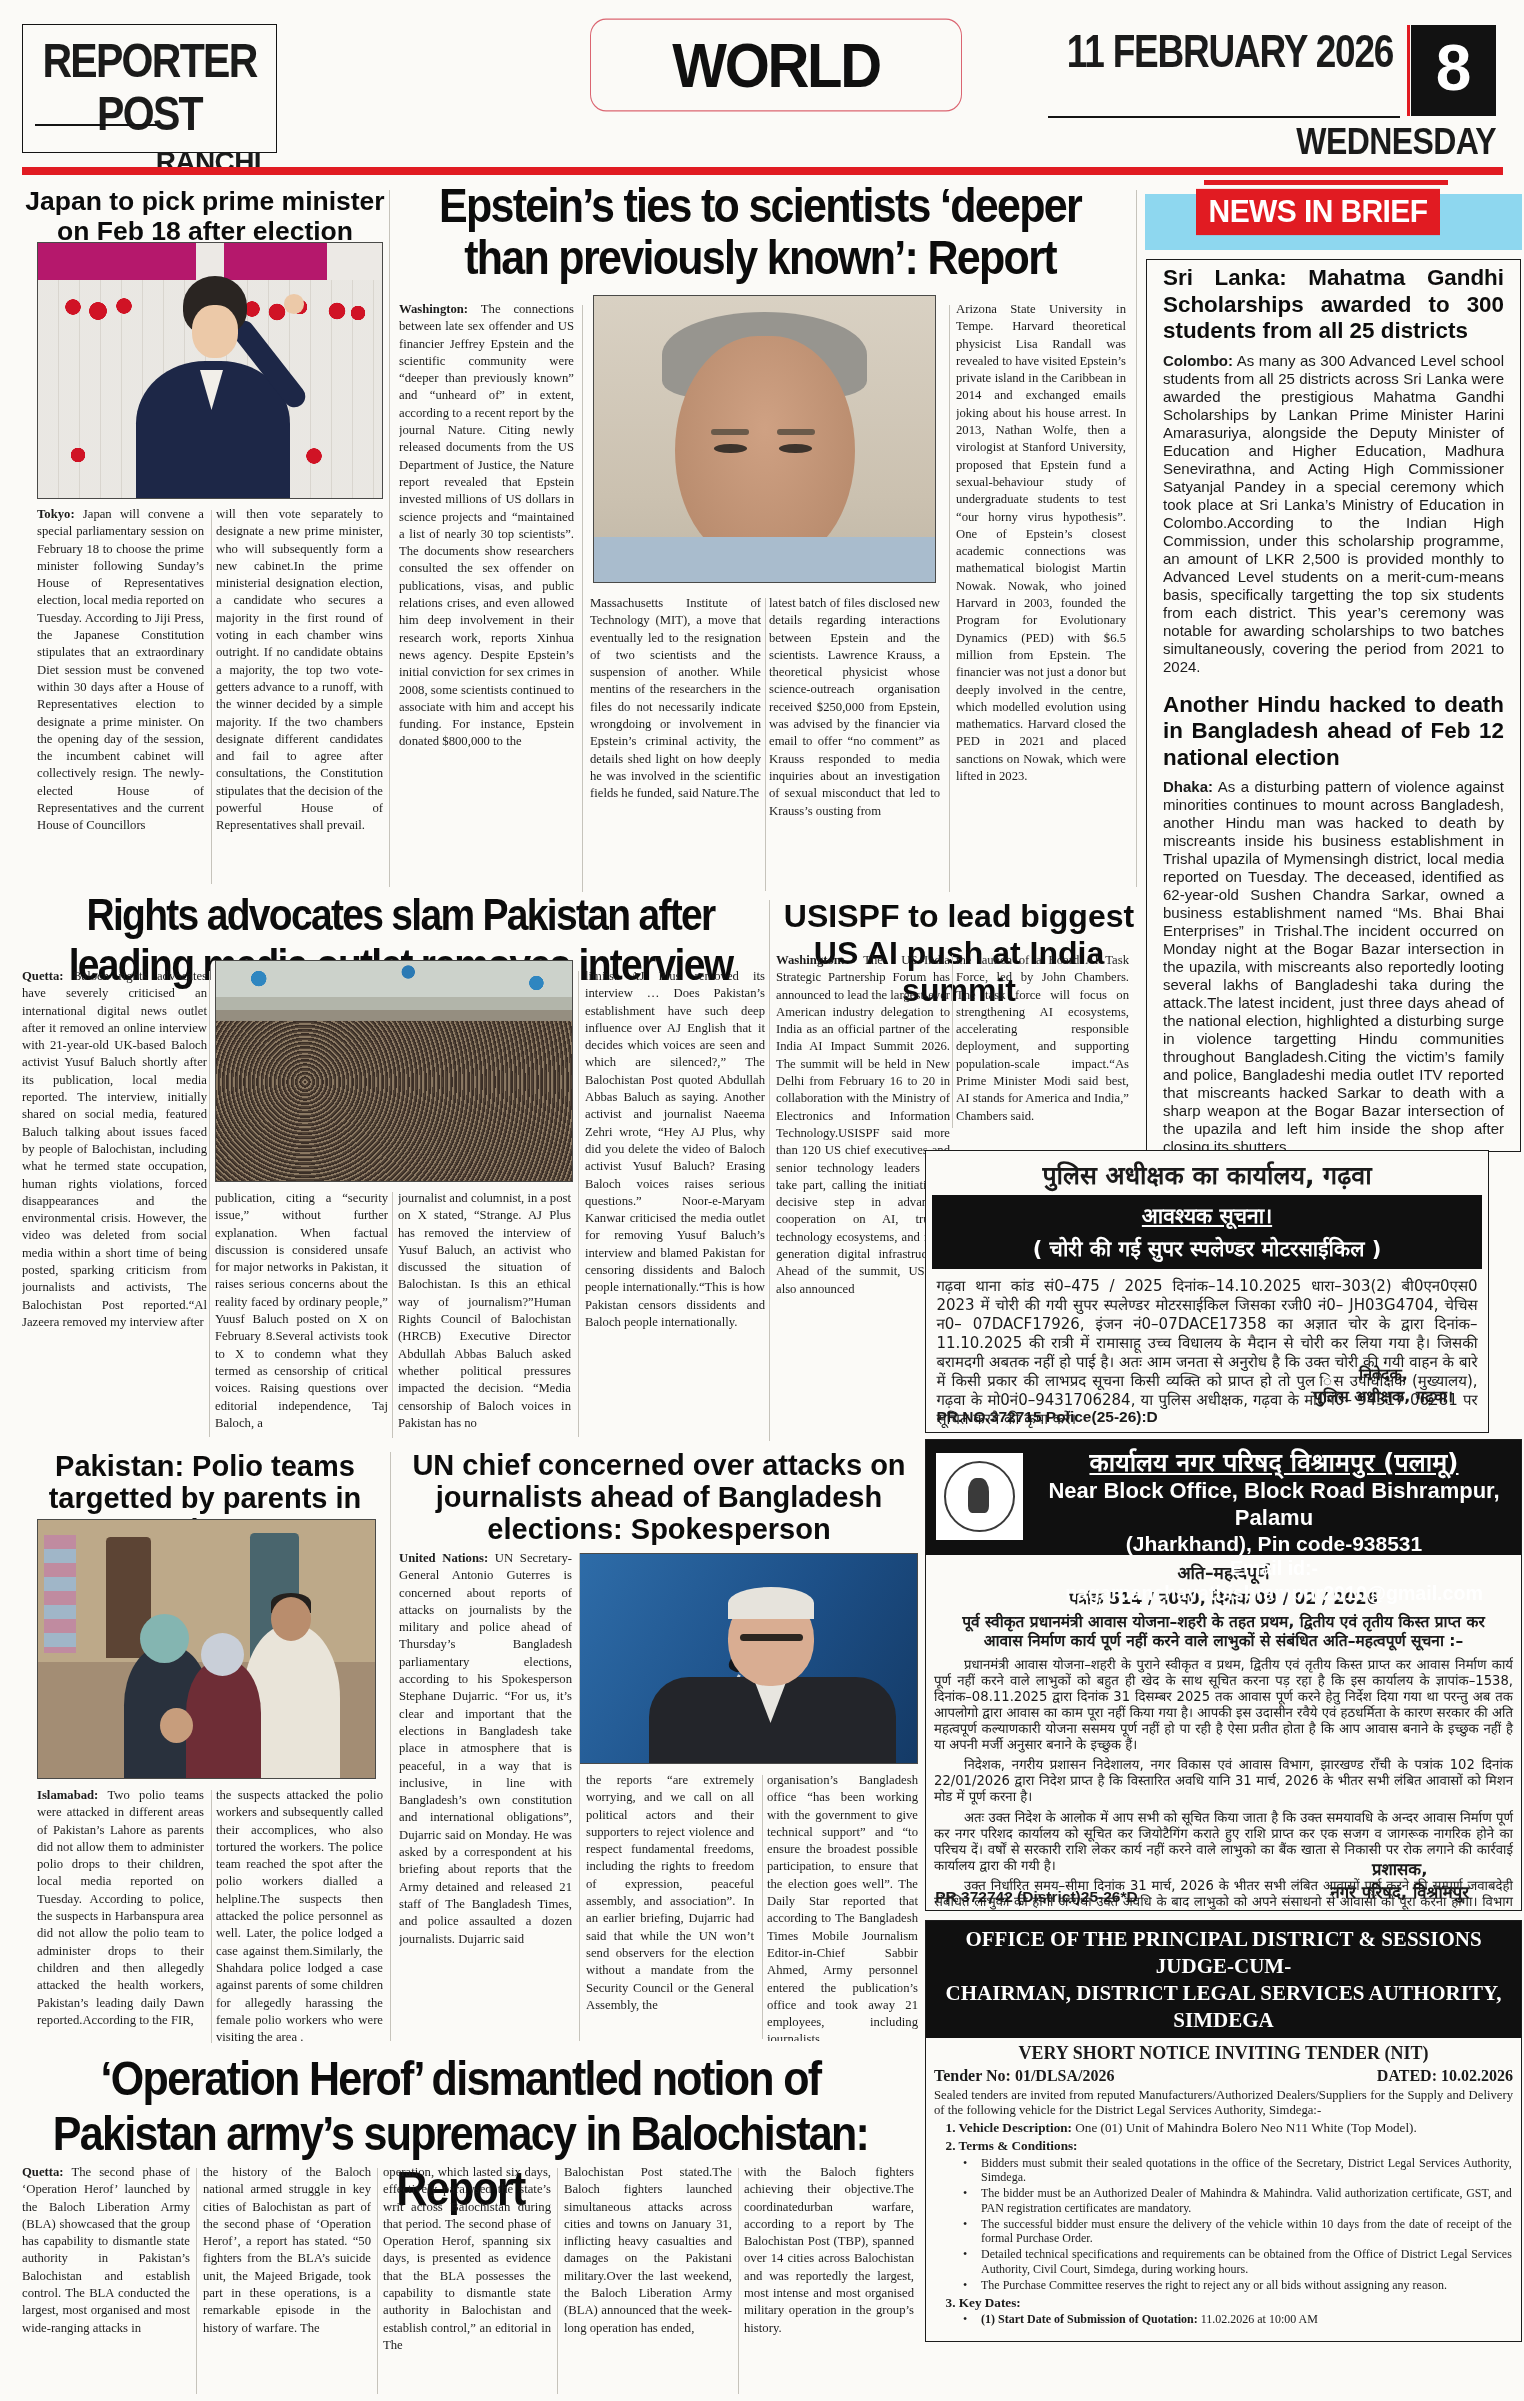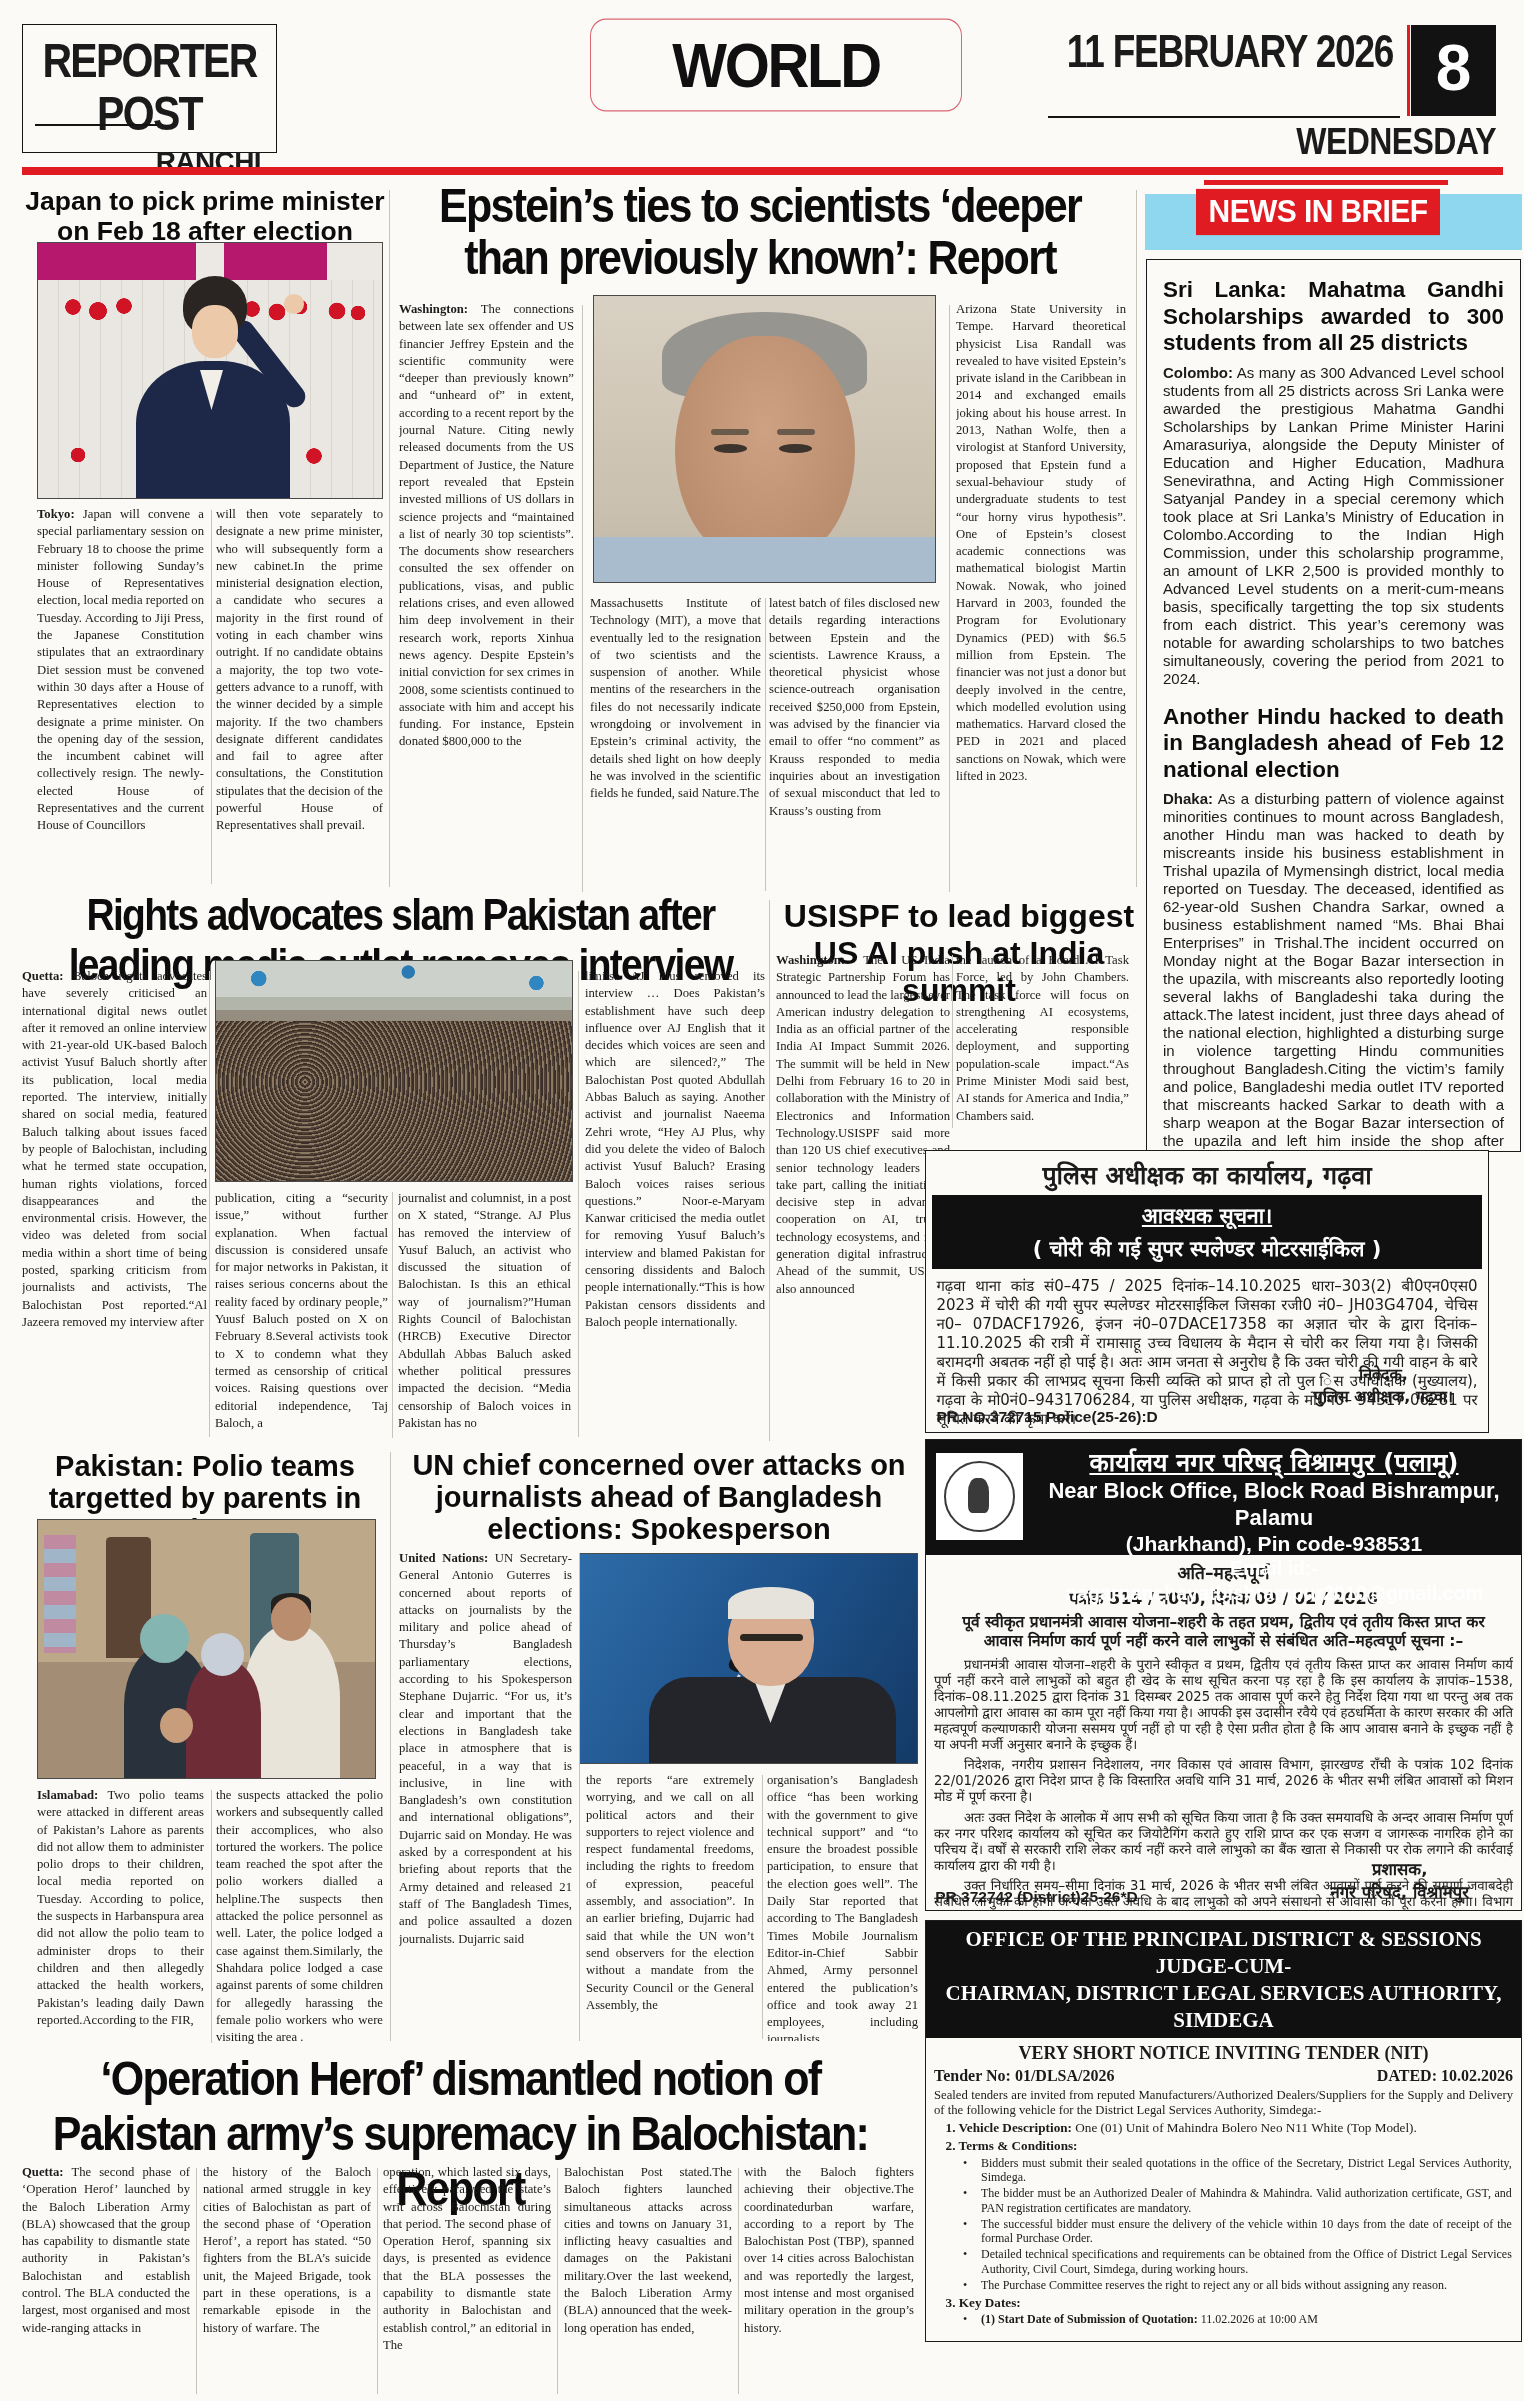--- a/index.html
+++ b/index.html
@@ -79,21 +79,21 @@
   .gu-body{position:absolute;left:69px;bottom:0;width:247px;height:86px;background:#23252a;border-radius:40px 40px 0 0;}
   .gu-shirt{position:absolute;left:173px;bottom:40px;width:35px;height:46px;background:#e8e6e0;clip-path:polygon(0 0,100% 0,50% 100%);}
   .gu-head{position:absolute;left:148px;bottom:77px;width:86px;height:92px;background:#d9ad92;border-radius:48%;}
   .gu-hair{position:absolute;left:148px;bottom:144px;width:86px;height:32px;background:#e6e3dc;border-radius:50% 50% 0 0;}
   .gu-glasses{position:absolute;left:160px;bottom:122px;width:63px;height:7px;background:#2c2620;border-radius:3.5px;}
   .gu-mic{position:absolute;left:115px;bottom:0;width:2.9px;height:98px;background:#cfd3d6;transform:rotate(26deg);transform-origin:bottom;}
   .gu-mictip{position:absolute;left:151px;bottom:91px;width:15px;height:23px;background:#14161a;border-radius:5.8px;transform:rotate(26deg);}
   
   .nb-blue{background:#8ed7ef;}
   .nb-red{background:#e11b22;color:#fff;font-family:"Liberation Sans",sans-serif;font-weight:800;font-size:30px;letter-spacing:-0.6px;text-align:center;line-height:43px;transform:scaleY(1.05);}
-  .nb-box{box-sizing:border-box;border:1.7px solid #1c1c1c;padding:17px 16px;overflow:hidden;}
+  .nb-box{box-sizing:border-box;border:1.7px solid #1c1c1c;padding:5px 16px;overflow:hidden;}
   .nb-h{font-family:"Liberation Sans",sans-serif;font-weight:700;font-size:22.4px;line-height:26.5px;text-align:justify;color:#0d0d0d;}
   .nb-b{font-family:"Liberation Sans",sans-serif;font-size:15px;line-height:18px;text-align:justify;margin-top:7px;}
   
   .notice{box-sizing:border-box;border:1.7px solid #1c1c1c;background:#fbfaf7;overflow:hidden;}
   .hi{font-family:"DejaVu Sans",sans-serif;}
   .g-title{font-size:25px;font-weight:700;text-align:center;margin:5.8px 0 4.6px;}
   .g-band{background:#101010;color:#fff;margin:0 5.8px;text-align:center;padding:5.8px 0 7px;}
   .g-band .l1{font-size:21px;font-weight:700;text-decoration:underline;}
   .g-band .l2{font-size:21px;font-weight:700;margin-top:4.6px;}
   .g-body{font-size:15px;line-height:19px;text-align:justify;padding:8px 10.4px 0;}

